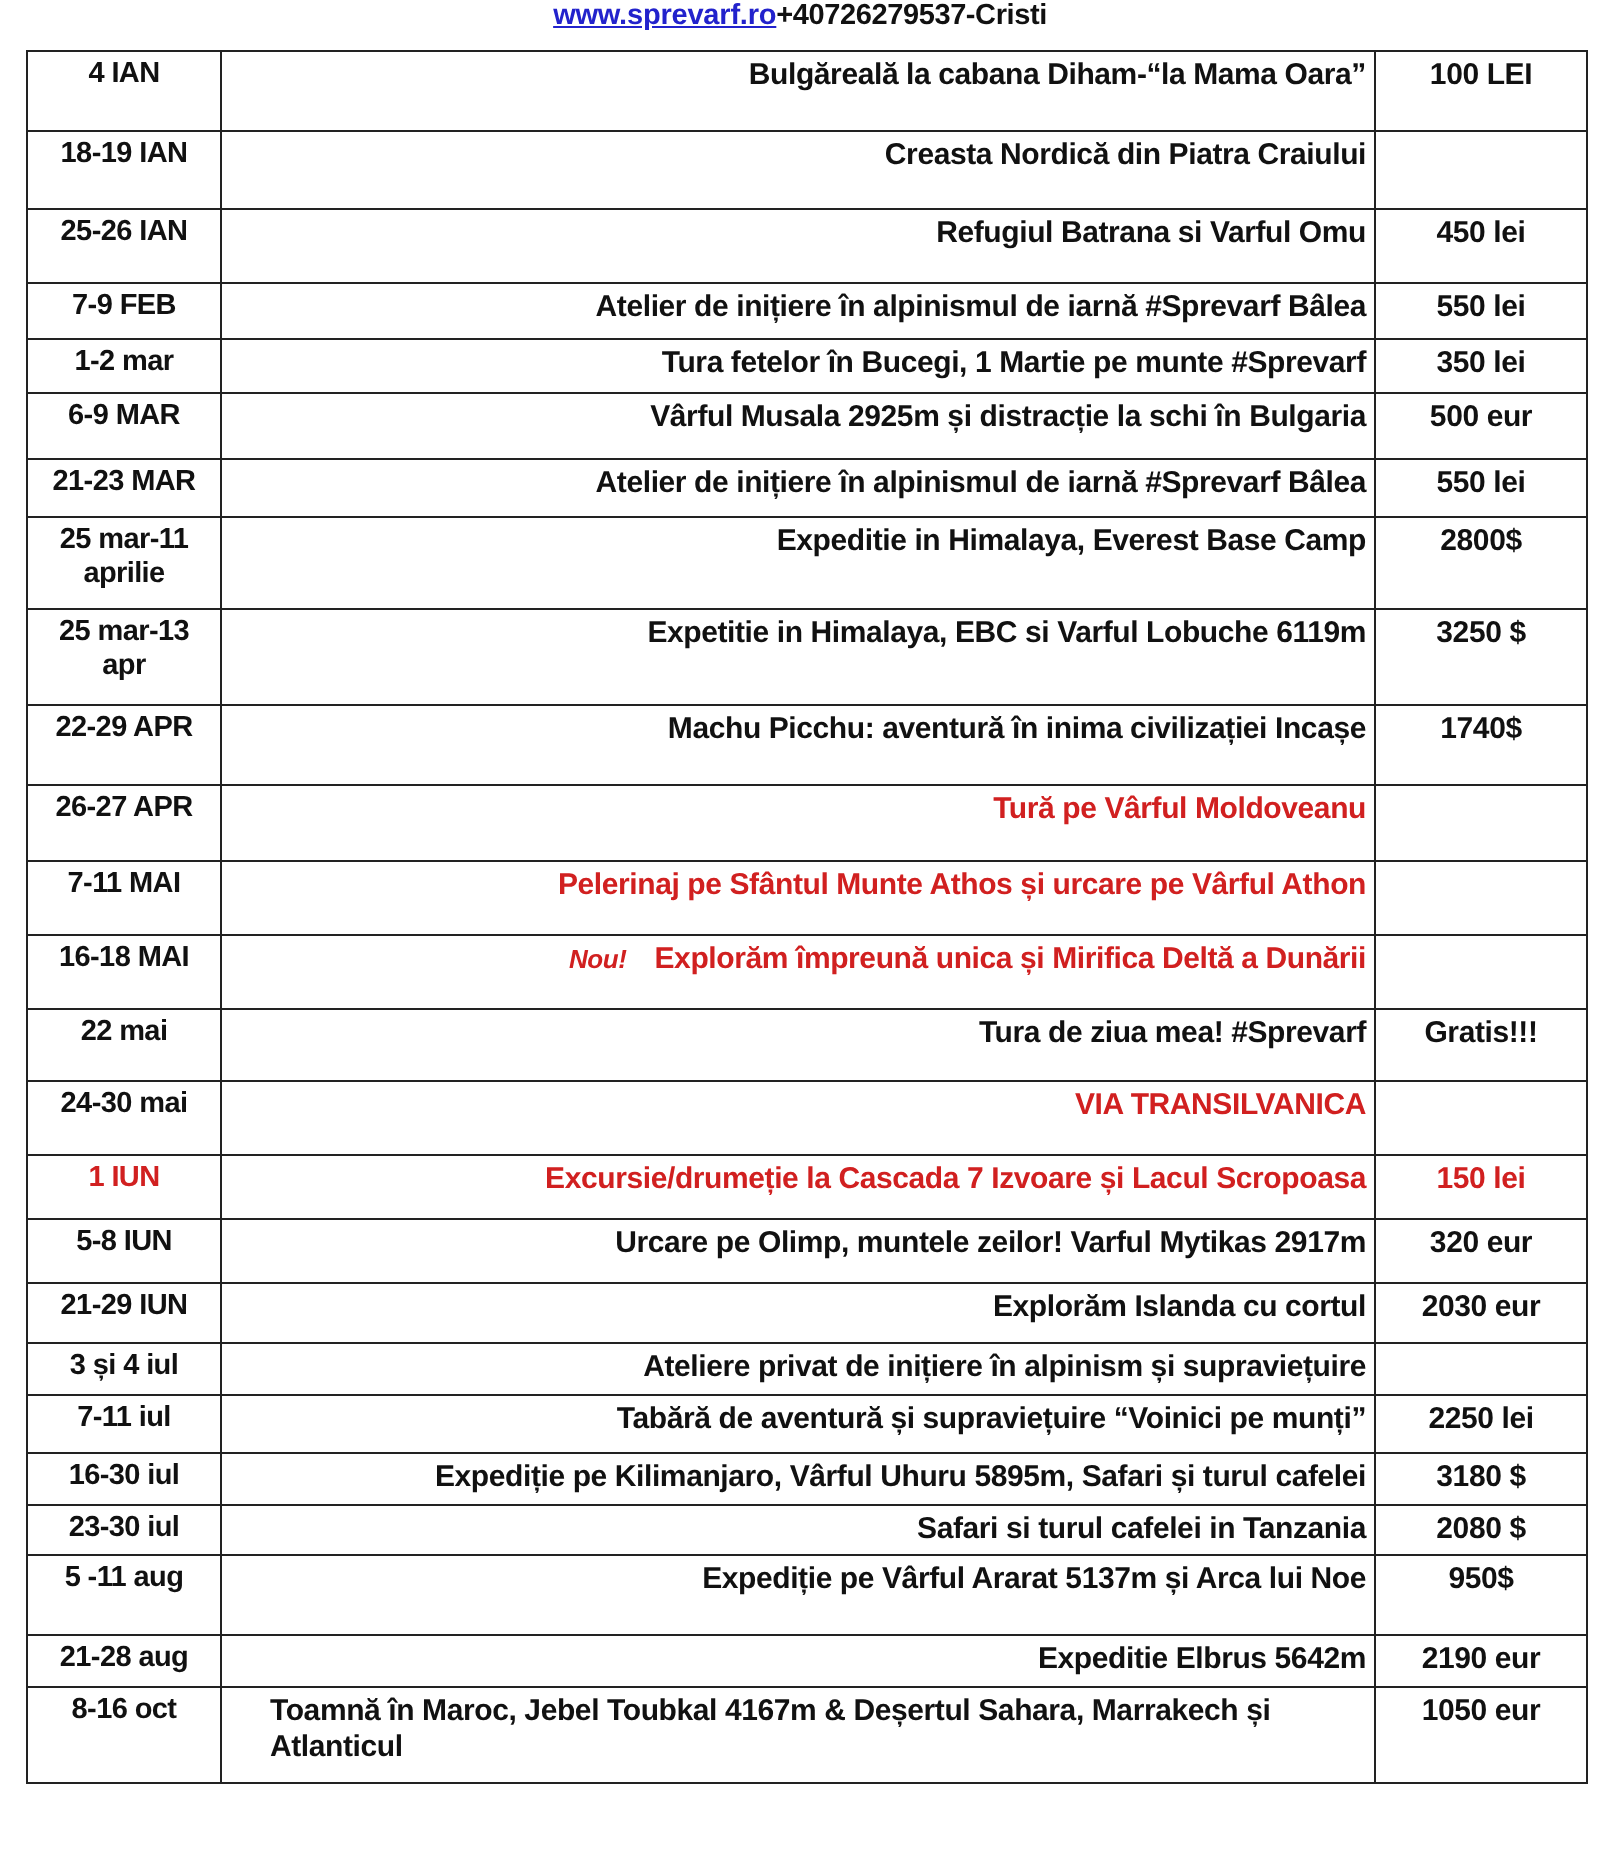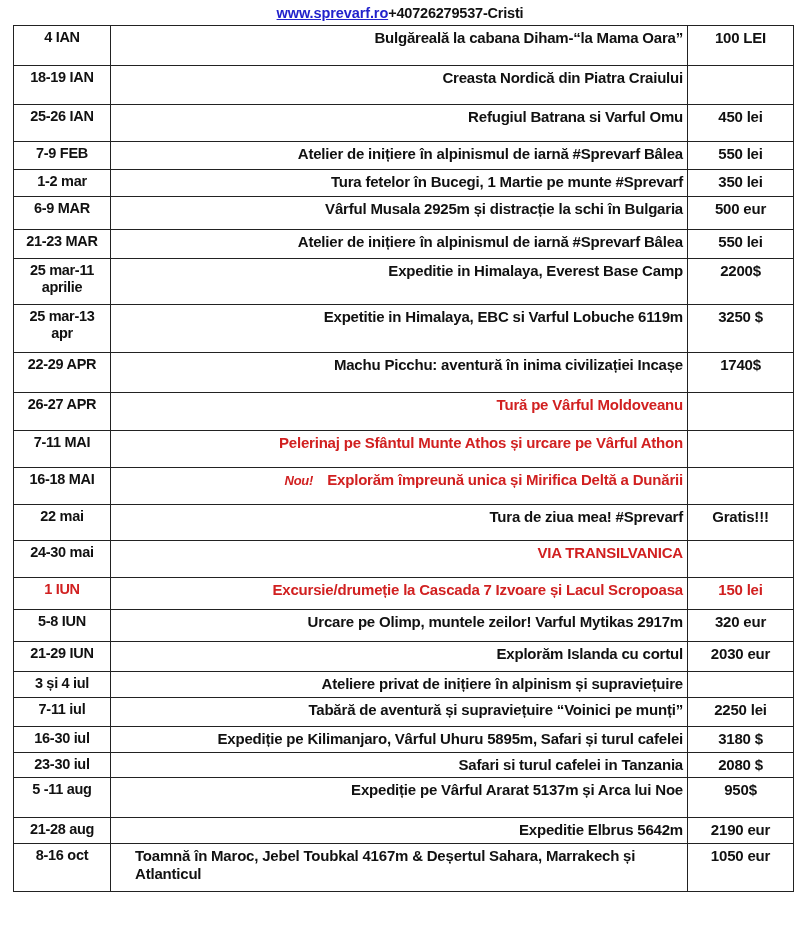--- a/index.html
+++ b/index.html
@@ -20,21 +20,20 @@
     position: relative;
     width: 800px;
     height: 936px;
     box-sizing: border-box;
   }
 
   
   .header {
     height: 25px;
     display: flex;
-    align-items: center;
     justify-content: center;
     white-space: nowrap;
   }
   .header-link {
     color: #2222cc;
     text-decoration: underline;
     font-weight: bold;
     font-size: 14.5px;
     letter-spacing: -0.1px;
   }
@@ -146,21 +145,21 @@
             <td class="price">500 eur</td>
           </tr>
           <tr style="height: 29px;">
             <td class="date">21-23 MAR</td>
             <td class="desc">Atelier de inițiere în alpinismul de iarnă #Sprevarf   Bâlea</td>
             <td class="price">550 lei</td>
           </tr>
           <tr style="height: 46px;">
             <td class="date">25 mar-11 aprilie</td>
             <td class="desc">Expeditie in Himalaya, Everest Base Camp</td>
-            <td class="price">2200$</td>
+            <td class="price">2800$</td>
           </tr>
           <tr style="height: 48px;">
             <td class="date">25 mar-13 apr</td>
             <td class="desc">Expetitie in Himalaya, EBC  si Varful Lobuche 6119m</td>
             <td class="price">3250 $</td>
           </tr>
           <tr style="height: 40px;">
             <td class="date">22-29 APR</td>
             <td class="desc">Machu Picchu: aventură în inima civilizației Incașe</td>
             <td class="price">1740$</td>

